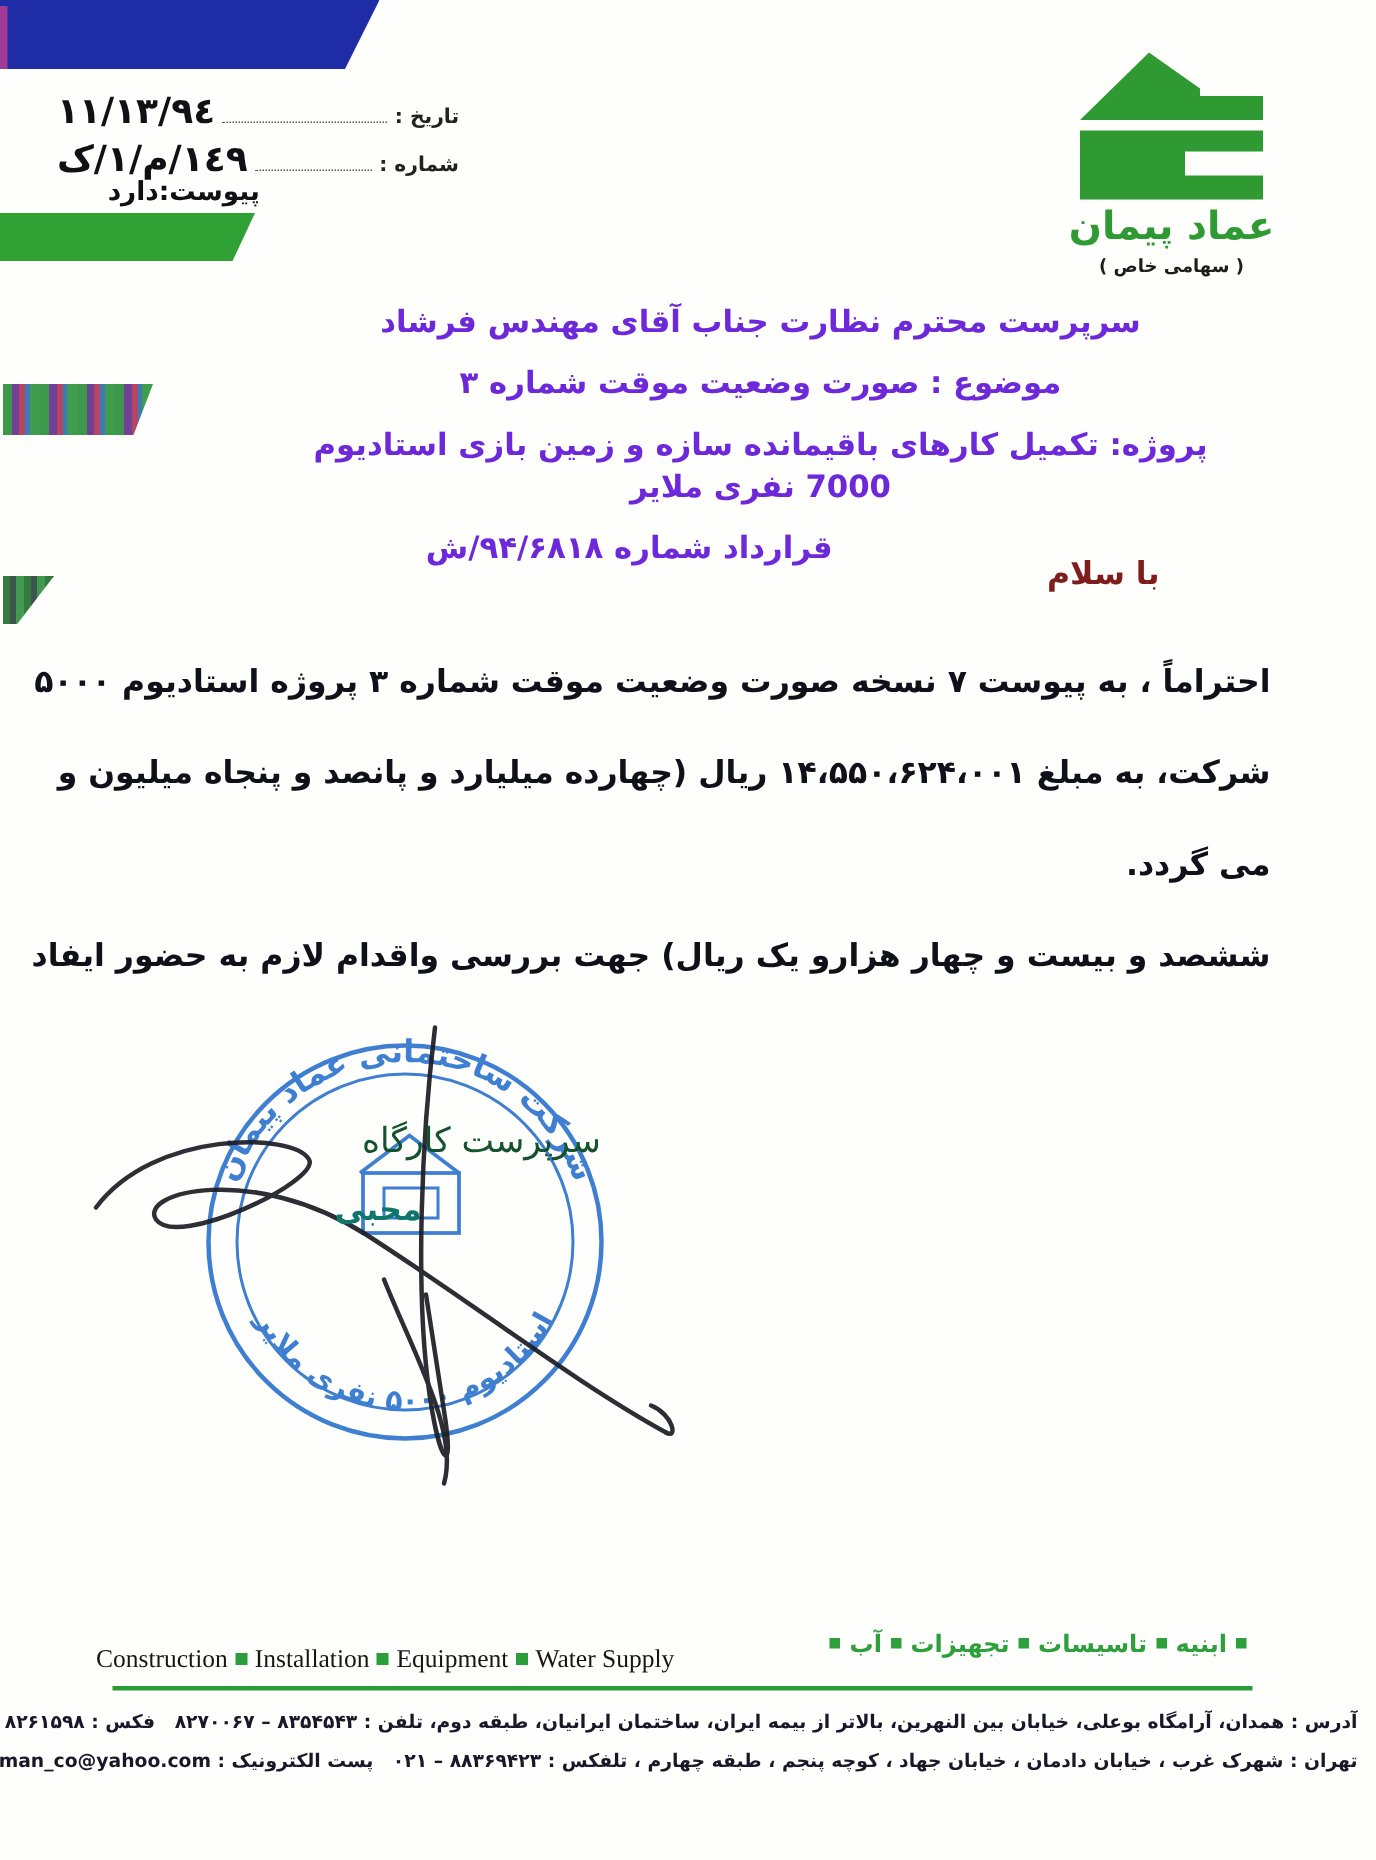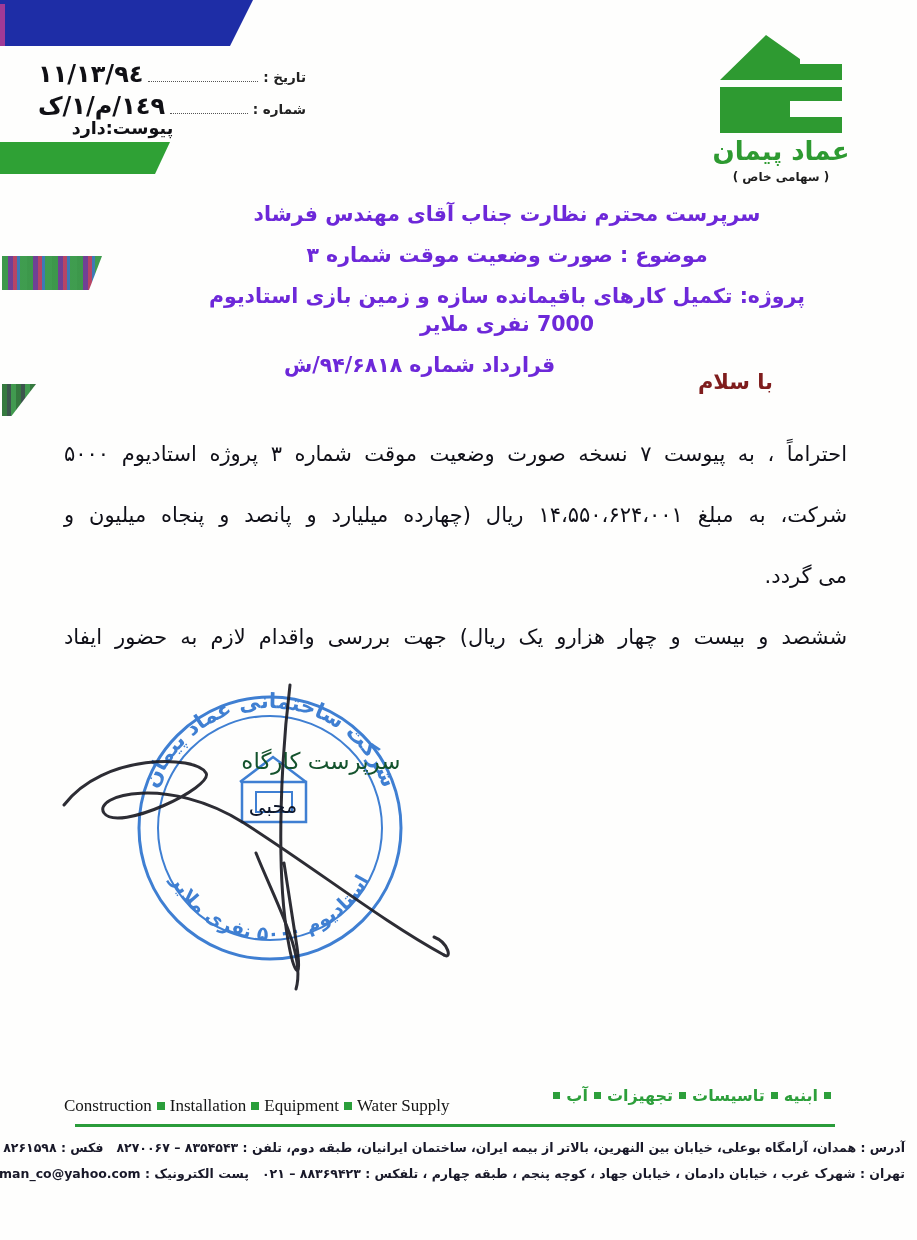--- a/index.html
+++ b/index.html
@@ -41,31 +41,31 @@
 
   
   .head-lines{top:200px;right:107px;width:606px;direction:rtl;text-align:center;
     font-weight:bold;font-size:20.5px;color:#6d28d9;}
   .head-lines .hl{margin-bottom:13px;line-height:28px;}
   .hl-contract{padding-left:0;padding-right:175px;}
   .salutation{top:370px;right:144px;direction:rtl;font-size:21px;font-weight:bold;color:#7f1d1d;}
 
   
   .body-par{top:424px;left:64px;right:70px;direction:rtl;
-    font-size:21px;font-weight:normal;color:#101018;}
+    font-size:21px;font-weight:bold;color:#101018;}
   .body-par .pl{height:61px;line-height:61px;text-align:justify;text-align-last:justify;
     white-space:nowrap;}
   .body-par .pl.last{text-align-last:right;}
 
   
   .stamp-svg{top:668px;left:128px;width:302px;height:332px;}
   .stamp-role{top:748px;left:196px;width:250px;text-align:center;direction:rtl;
     font-size:23px;font-weight:normal;color:#14532d;z-index:4;}
-  .stamp-name{top:794px;left:223px;width:100px;text-align:center;direction:rtl;
-    font-size:21px;font-weight:normal;color:#0f172a;z-index:4;}
+  .stamp-name{top:794px;left:223px;width:100px;text-align:left;direction:rtl;
+    font-size:21px;font-weight:bold;color:#0f766e;z-index:4;}
   .sig-svg{top:655px;left:48px;width:424px;height:364px;z-index:3;}
 
   
   .services-fa{top:1086px;right:80px;direction:rtl;display:flex;align-items:center;
     font-size:16px;font-weight:bold;color:#2d9f3b;white-space:nowrap;}
   .services-fa .sq{width:7px;height:7px;background:#2d9f3b;margin:0 6px;display:inline-block;}
   .services-en{top:1096px;left:64px;display:flex;align-items:center;
     font-family:"Liberation Serif",serif;font-size:17px;color:#161616;white-space:nowrap;}
   .services-en .sq{width:8px;height:8px;background:#2a9e3a;margin:0 5px;display:inline-block;}
   .footer-rule{top:1124px;left:75px;width:760px;height:3px;background:#2a9c3a;}

